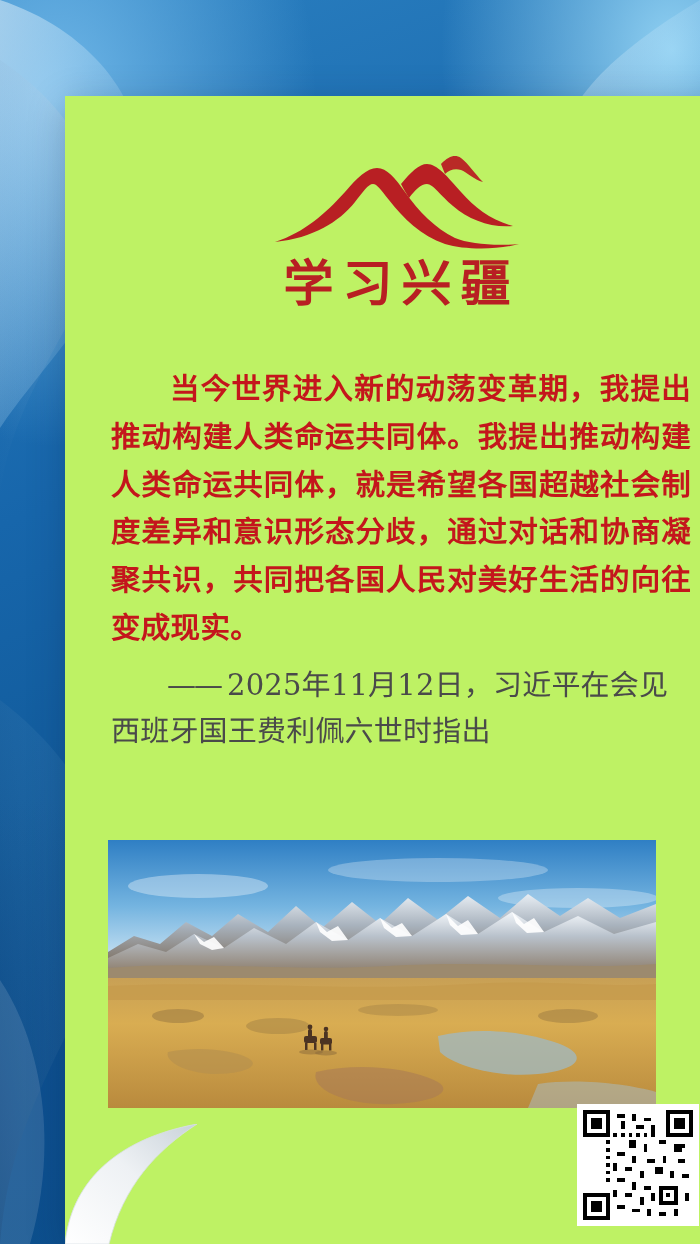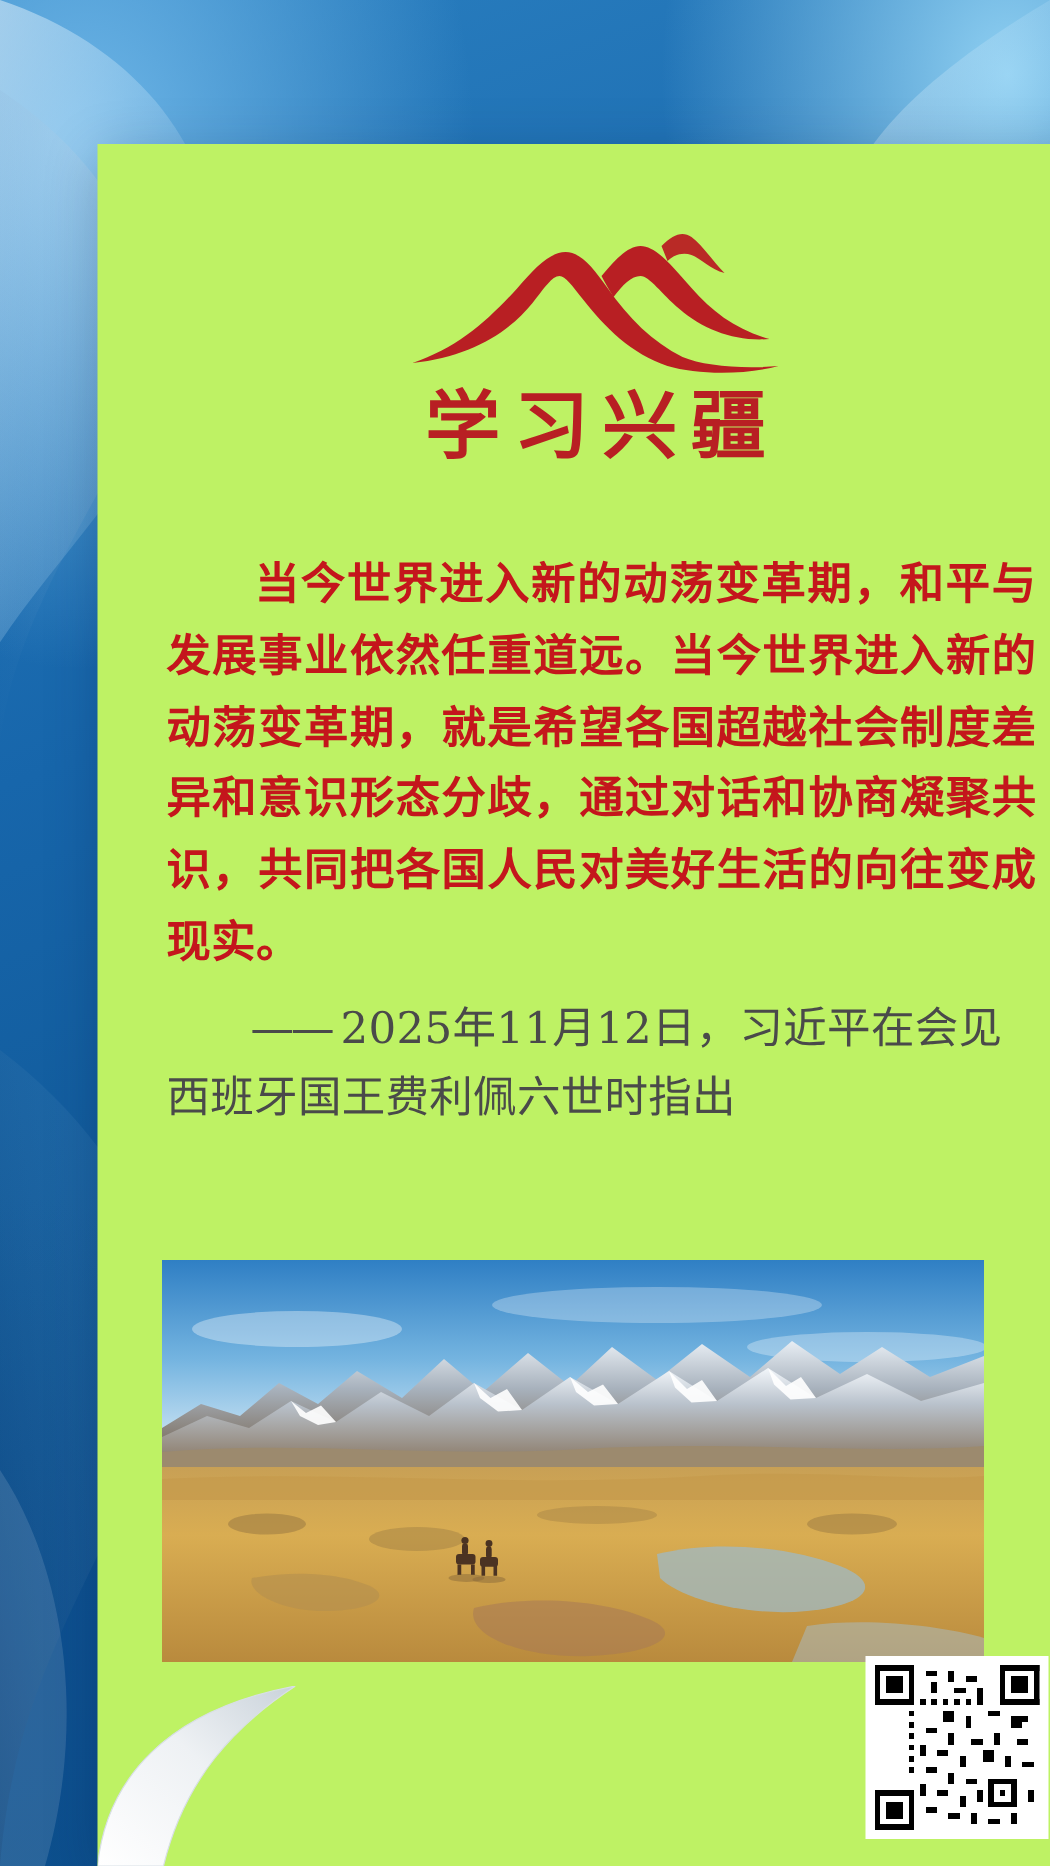--- a/index.html
+++ b/index.html
@@ -181,21 +181,21 @@
 
   <div class="logo-wrap">
     <svg class="logo-mark" viewBox="0 0 256 96">
       <path d="M6 88 C36 78 56 60 76 38 C88 24 98 14 108 14 C118 14 126 24 136 38 C150 58 166 74 186 84 C200 90 226 92 250 90 C228 96 196 96 176 90 C152 82 134 64 120 46 C112 36 108 30 104 30 C99 30 94 38 86 48 C70 68 44 84 6 88 Z" fill="#b81f23"></path>
       <path d="M132 30 C142 18 150 10 158 10 C168 10 178 22 192 38 C206 54 222 66 244 72 C222 74 200 66 184 52 C172 42 164 30 158 30 C152 30 146 36 140 44 C137 39 134 34 132 30 Z" fill="#b81f23"></path>
       <path d="M172 10 C180 2 186 0 192 4 C199 9 206 20 214 28 C205 26 198 18 192 16 C186 14 180 16 176 20 Z" fill="#b81f23" opacity="0.95"></path>
     </svg>
     <div class="logo-text">学习兴疆</div>
   </div>
 
-  <div class="quote">当今世界进入新的动荡变革期，和平与发展事业依然任重道远。当今世界进入新的动荡变革期，就是希望各国超越社会制度差异和意识形态分歧，通过对话和协商凝聚共识，共同把各国人民对美好生活的向往变成现实。</div>
+  <div class="quote">当今世界进入新的动荡变革期，我提出推动构建人类命运共同体。我提出推动构建人类命运共同体，就是希望各国超越社会制度差异和意识形态分歧，通过对话和协商凝聚共识，共同把各国人民对美好生活的向往变成现实。</div>
 
   <div class="attribution">
     <span class="dash">——</span><span>2025年11月12日，习近平在会见西班牙国王费利佩六世时指出</span>
   </div>
 
   <div class="photo">
     <svg viewBox="0 0 548 268" preserveAspectRatio="none">
       <defs>
         <linearGradient id="sky" x1="0" y1="0" x2="0" y2="1">
           <stop offset="0%" stop-color="#2f7fc4"></stop>

